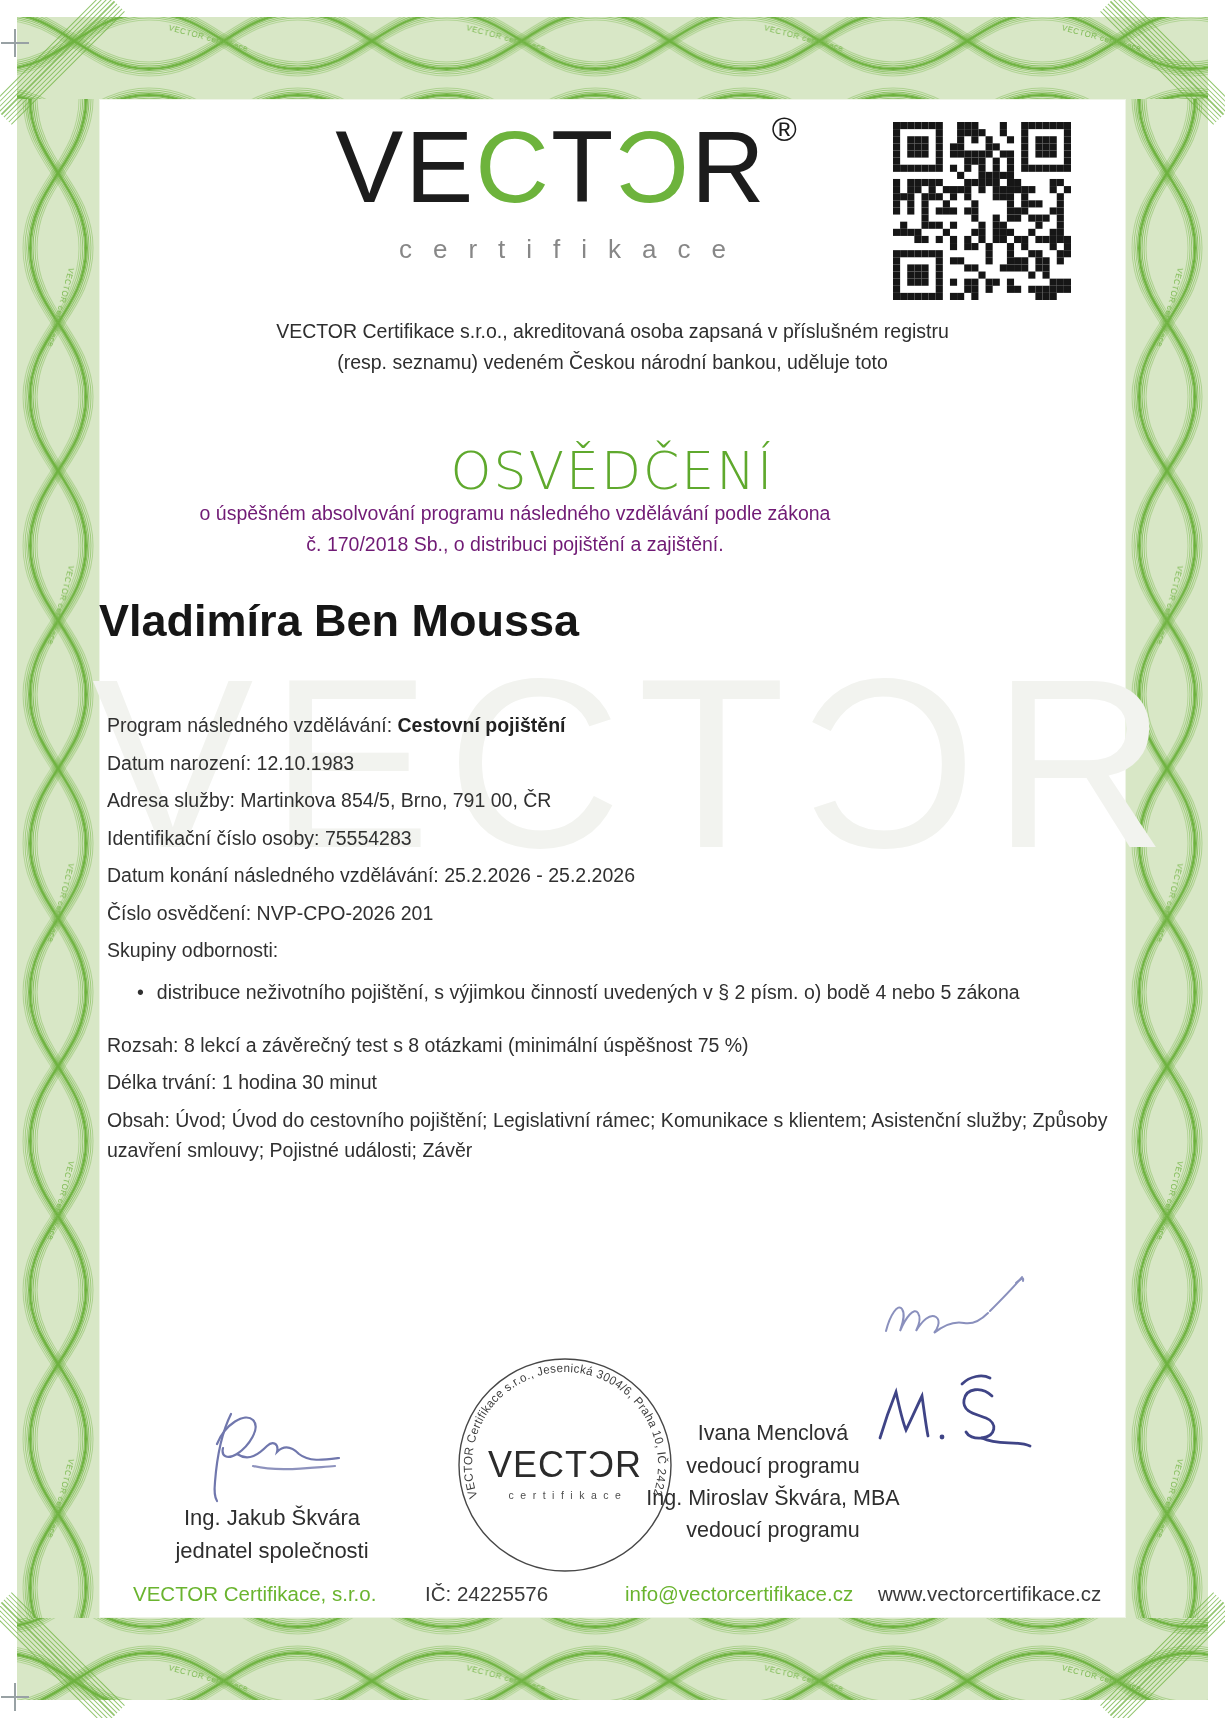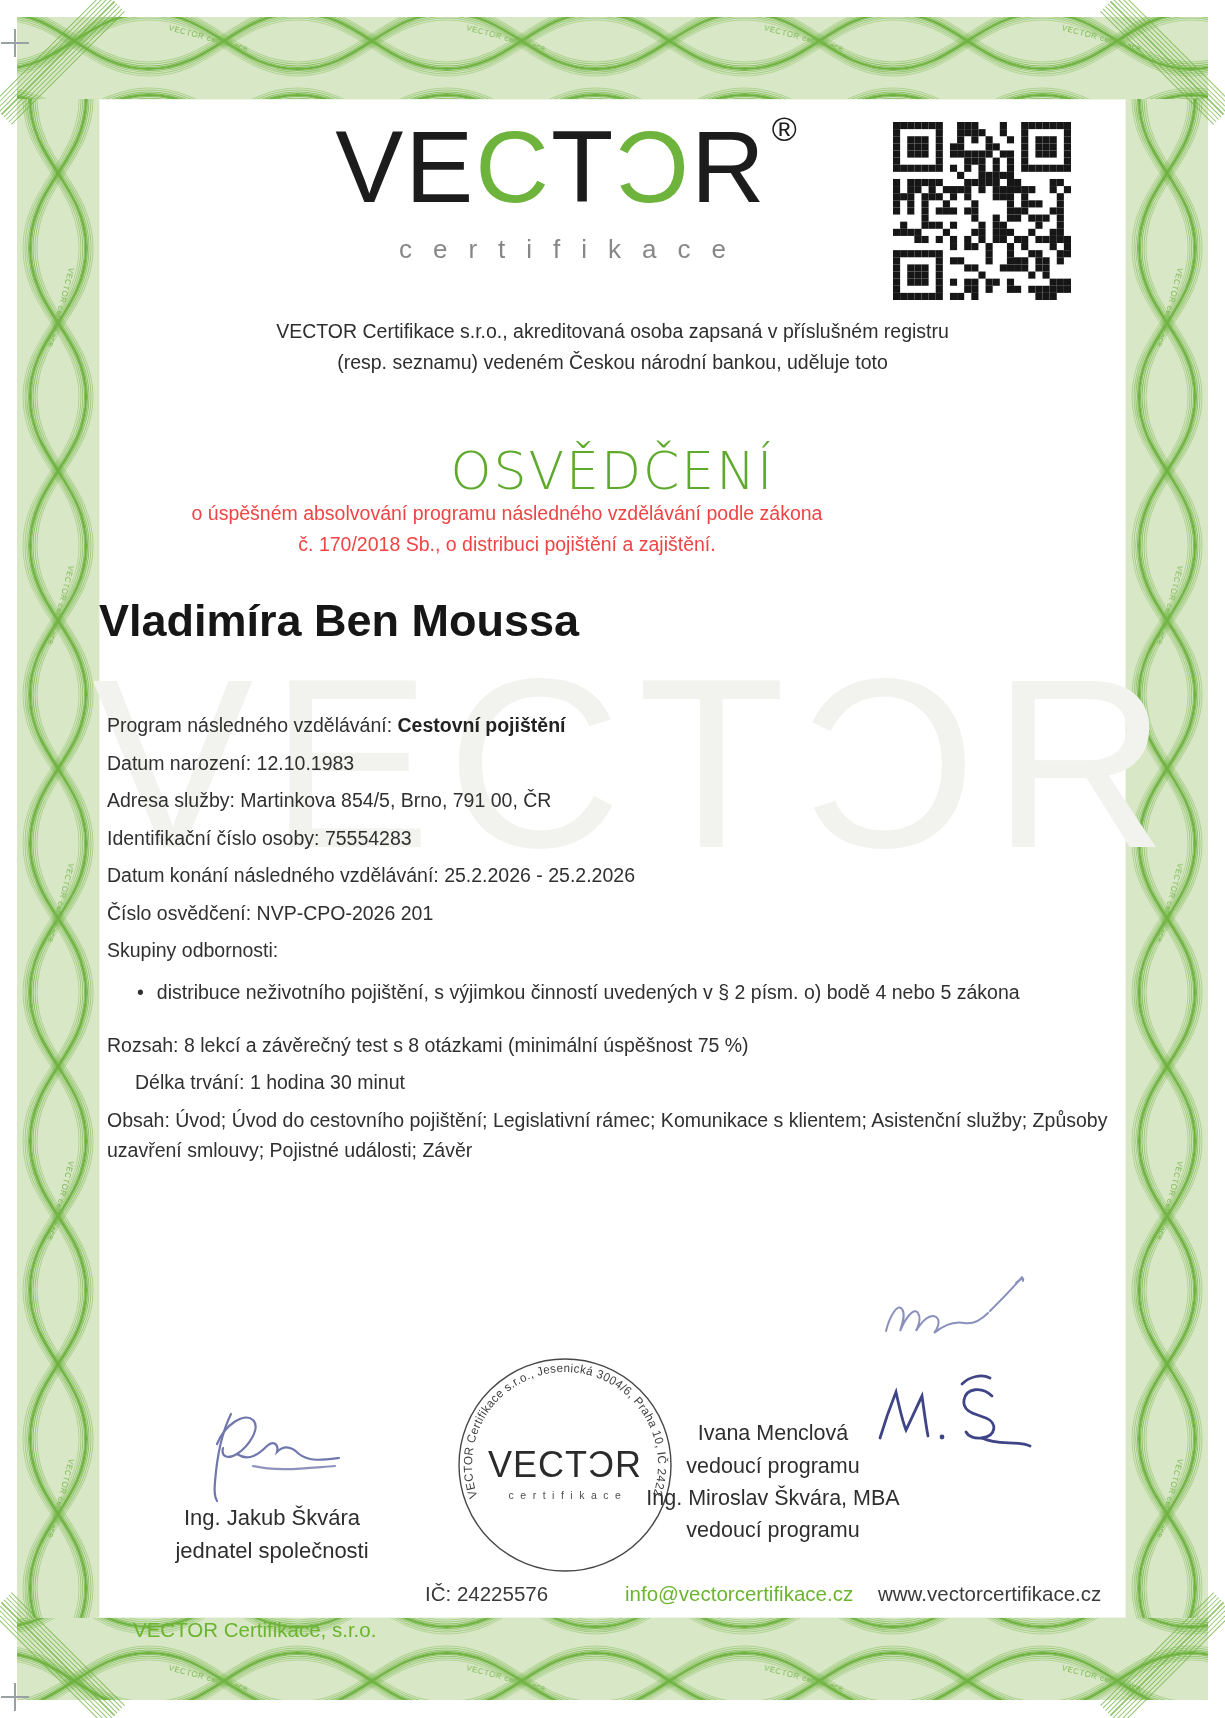--- a/index.html
+++ b/index.html
@@ -15,48 +15,48 @@
   .logo-text{font-size:102px;line-height:1;letter-spacing:2px;color:#1c1c1c;white-space:nowrap;}
   .logo-green{color:#6db33c;}
   .logo-reg{font-size:34px;vertical-align:top;position:relative;top:-4px;margin-left:5px;color:#1c1c1c;}
   .logo-sub{margin-top:16px;font-size:26px;color:#878787;letter-spacing:21px;margin-left:12px;}
   
   .qr{left:893px;top:122px;width:178px;height:178px;z-index:2;}
   
   .intro{left:99px;top:316px;width:1027px;text-align:center;font-size:19.5px;line-height:31px;color:#2e2e2e;z-index:2;}
   .title{left:99px;top:392px;width:1027px;text-align:center;font-size:52px;line-height:88px;
          font-weight:200;letter-spacing:2px;color:#5fa92d;font-family:"DejaVu Sans","Liberation Sans",sans-serif;z-index:2;}
-  .subtitle{left:88px;top:498px;width:838px;text-align:center;font-size:19.5px;line-height:31px;color:#ef4444;z-index:2;}
+  .subtitle{left:96px;top:498px;width:838px;text-align:center;font-size:19.5px;line-height:31px;color:#701a75;z-index:2;}
   .recipient{left:99px;top:556px;width:1027px;text-align:left;font-size:45px;line-height:56px;font-weight:700;color:#161616;z-index:2;}
   
   .watermark{left:92px;top:642px;width:1070px;font-size:242px;line-height:1;letter-spacing:16px;
              color:#f2f3ef;white-space:nowrap;z-index:0;user-select:none;}
   
   .details{left:107px;top:712px;width:1012px;font-size:19.5px;line-height:26px;color:#303030;z-index:2;}
   .details p{margin:0 0 11.5px;}
   .bold{font-weight:700;color:#222;}
   .bullet-row{left:137px;top:979px;width:982px;font-size:19.5px;line-height:26px;color:#303030;z-index:2;}
   .bullet-row .dot{margin-right:13px;}
   .line-rozsah{left:107px;top:1032px;width:1012px;font-size:19.5px;line-height:26px;color:#303030;z-index:2;}
-  .line-delka{left:107px;top:1069px;width:1012px;font-size:19.5px;line-height:26px;color:#303030;z-index:2;margin-left:28px;}
+  .line-delka{left:107px;top:1069px;width:1012px;font-size:19.5px;line-height:26px;color:#303030;z-index:2;}
   .line-obsah{left:107px;top:1105px;width:1012px;font-size:19.5px;line-height:30px;color:#303030;z-index:2;}
   
   .sig-left{left:152px;top:1404px;width:240px;text-align:center;font-size:22px;line-height:27px;color:#2e2e2e;z-index:2;}
   .sig-left svg{display:block;margin:0 auto;}
   .sig-left .role{margin-top:6px;}
   .stamp{left:456px;top:1356px;width:218px;height:218px;z-index:2;}
   .sig-right{left:638px;top:1420px;width:270px;text-align:center;font-size:21.5px;line-height:26px;color:#2e2e2e;z-index:2;}
   .sig-right .r2{margin-top:7px;}
   .sig-right .r3{margin-top:6px;}
   .sig-right .r4{margin-top:6px;}
   .sig-menclova{left:878px;top:1268px;z-index:2;}
   .sig-miroslav{left:870px;top:1368px;z-index:2;}
   
   .footer-item{top:1581px;font-size:20.5px;line-height:26px;color:#3a3a3a;z-index:2;}
-  .f-company{left:133px;color:#6ab42f;margin-top:36px;}
+  .f-company{left:133px;color:#6ab42f;}
   .f-ic{left:425px;}
   .f-email{left:612px;color:#6ab42f;text-decoration:none;margin-left:13px;}
   .f-web{left:878px;}
 </style>
 </head>
 <body>
 
 <div class="page">
 
   <svg class="border-svg" width="1225" height="1718" viewBox="0 0 1225 1718" aria-hidden="true">

